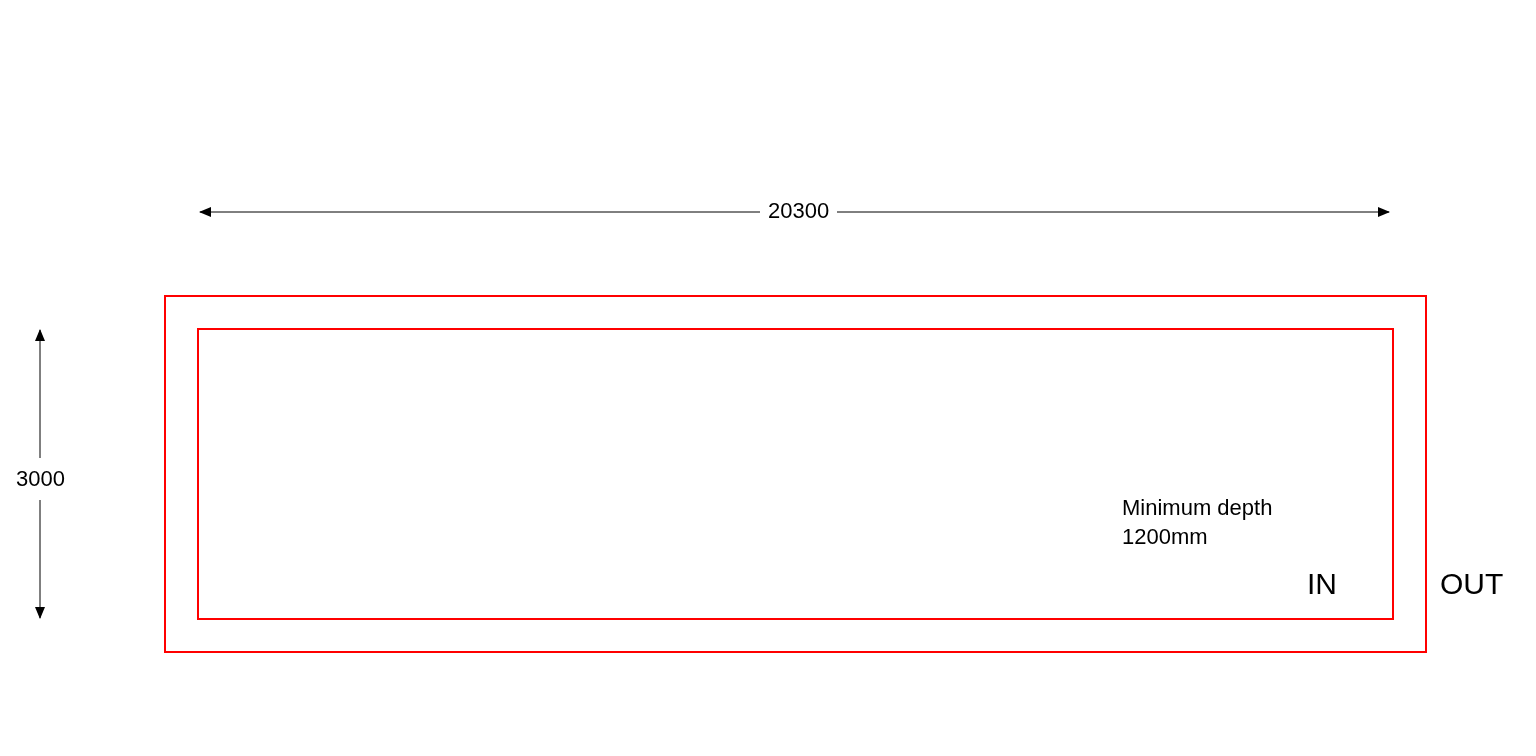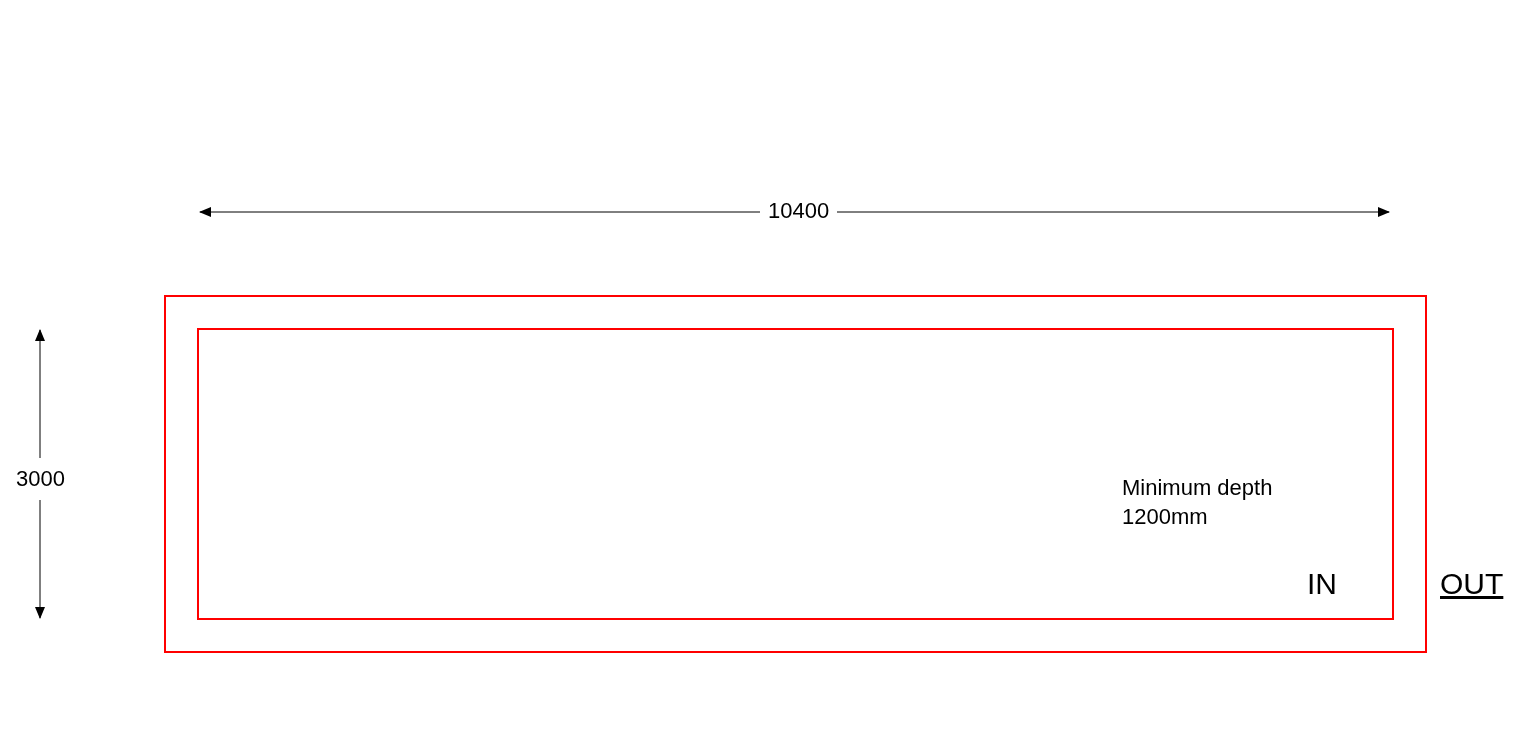--- a/index.html
+++ b/index.html
@@ -20,20 +20,21 @@
       font-size: 22px;
       color: #000;
       background: #fff;
       padding: 0 8px;
     }
     .depth-label {
       position: absolute;
       font-size: 22px;
       color: #000;
       line-height: 1.3;
+      margin-top: 20px;
     }
     .in-label, .out-label {
       position: absolute;
       font-size: 30px;
       color: #000;
     }
   </style>
 </head>
 <body>
 
@@ -49,24 +50,24 @@
 
   <rect x="165" y="296" width="1261" height="356" fill="none" stroke="#ff0000" stroke-width="2"></rect>
 
   <rect x="198" y="329" width="1195" height="290" fill="none" stroke="#ff0000" stroke-width="2"></rect>
 
   <line x1="200" y1="212" x2="1389" y2="212" stroke="#000" stroke-width="1" marker-start="url(#arrow-start)" marker-end="url(#arrow-end)"></line>
 
   <line x1="40" y1="330" x2="40" y2="618" stroke="#000" stroke-width="1" marker-start="url(#arrow-start)" marker-end="url(#arrow-end)"></line>
 </svg>
 
-<div class="dim-label" style="left: 760px; top: 198px;">10400</div>
+<div class="dim-label" style="left: 760px; top: 198px;">20300</div>
 
 <div class="dim-label" style="left: 16px; top: 458px; padding: 8px 0;">3000</div>
 
 <div class="depth-label" style="left: 1122px; top: 474px;">
   <div>Minimum depth</div>
   <div>1200mm</div>
 </div>
 
 <div class="in-label" style="left: 1307px; top: 567px;">IN</div>
 
-<div class="out-label" style="left: 1440px; top: 567px; text-decoration: underline;">OUT</div>
+<div class="out-label" style="left: 1440px; top: 567px;">OUT</div>
 
 </body></html>

